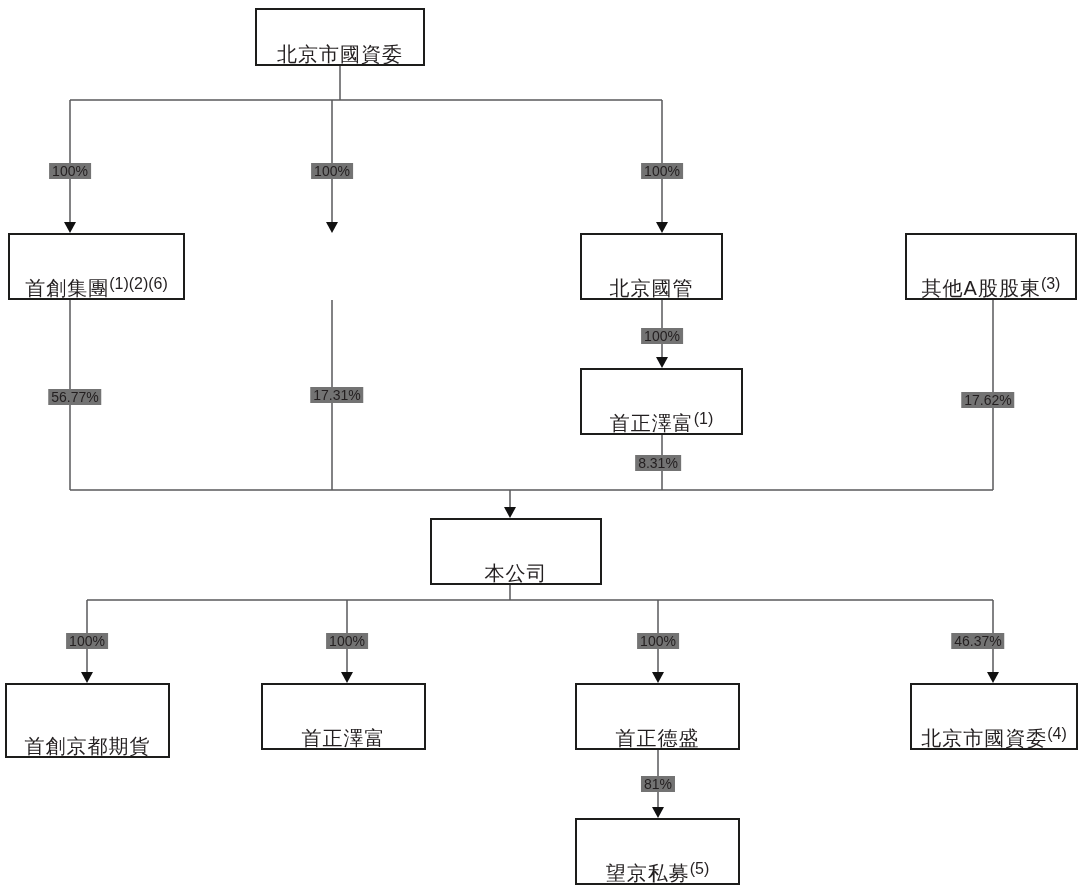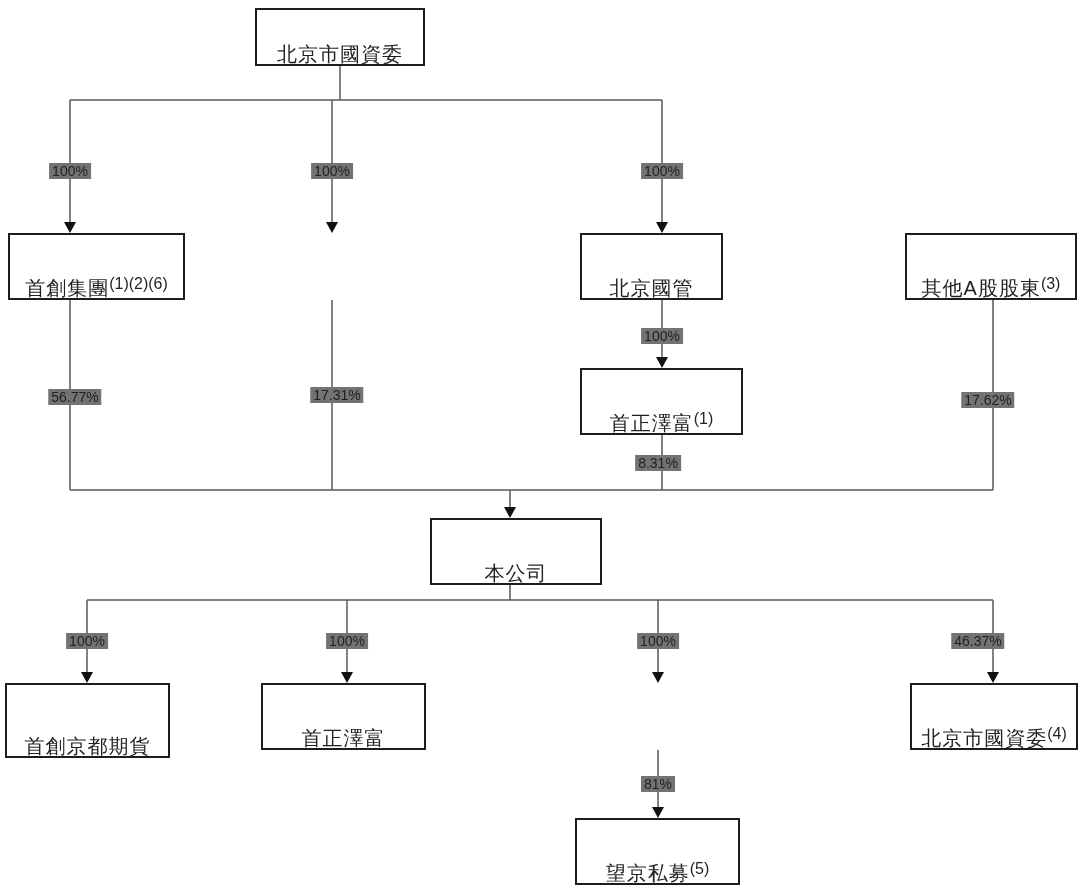--- a/index.html
+++ b/index.html
@@ -110,20 +110,23 @@
   </div>
 
   <div class="node" style="left:5px;top:683px;width:165px;height:75px">
     <span class="node-label"><span>首創京都期貨</span><sup></sup></span>
   </div>
 
   <div class="node" style="left:261px;top:683px;width:165px;height:67px">
     <span class="node-label"><span>首正澤富</span><sup></sup></span>
   </div>
 
+  <div class="node" style="left:575px;top:683px;width:165px;height:67px">
+    <span class="node-label"><span>首正德盛</span><sup></sup></span>
+  </div>
 
   <div class="node" style="left:910px;top:683px;width:168px;height:67px">
     <span class="node-label"><span>北京市國資委</span><sup>(4)</sup></span>
   </div>
 
   <div class="node" style="left:575px;top:818px;width:165px;height:67px">
     <span class="node-label"><span>望京私募</span><sup>(5)</sup></span>
   </div>
 
   <div class="pct" style="left:70px;top:171px">100%</div>

